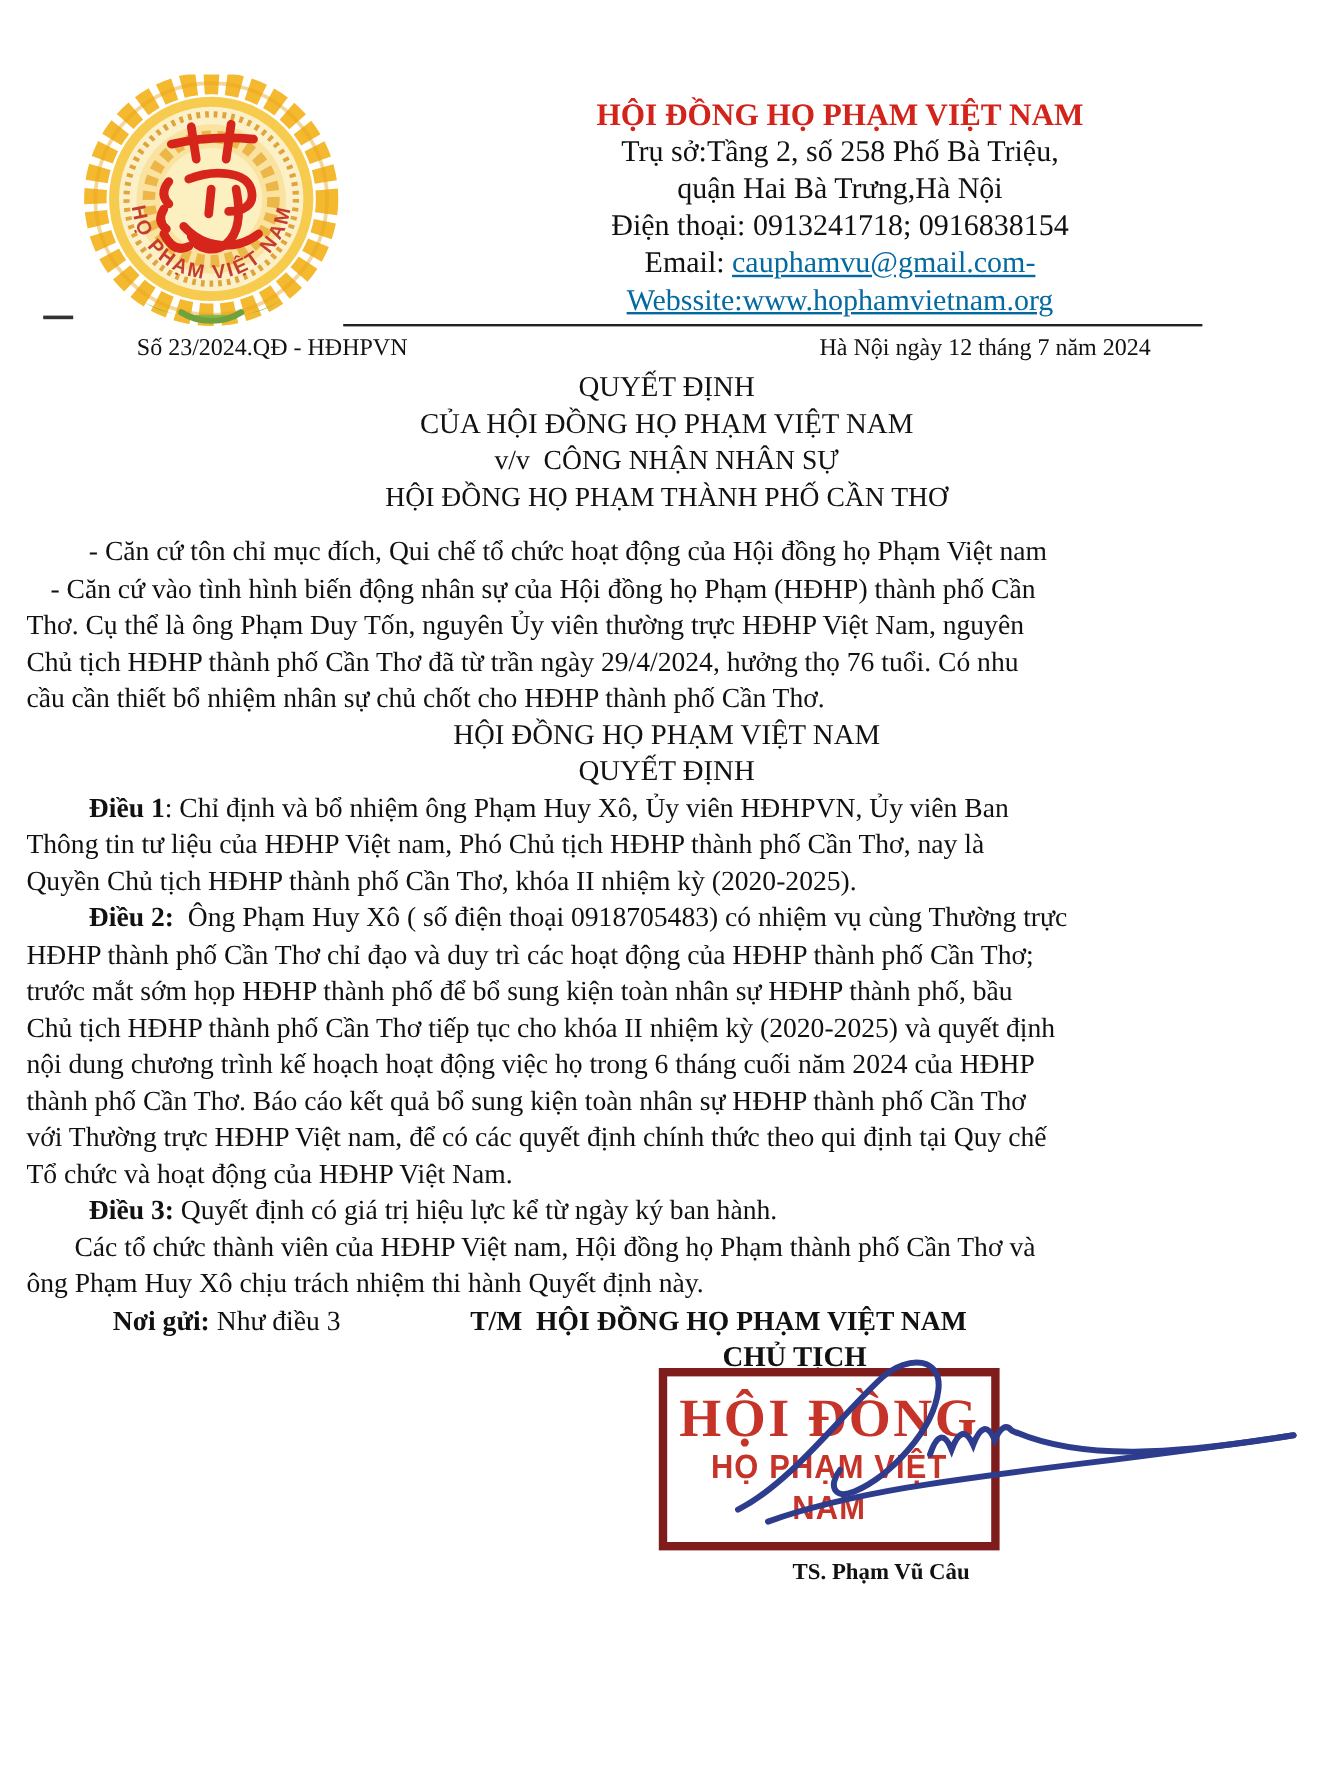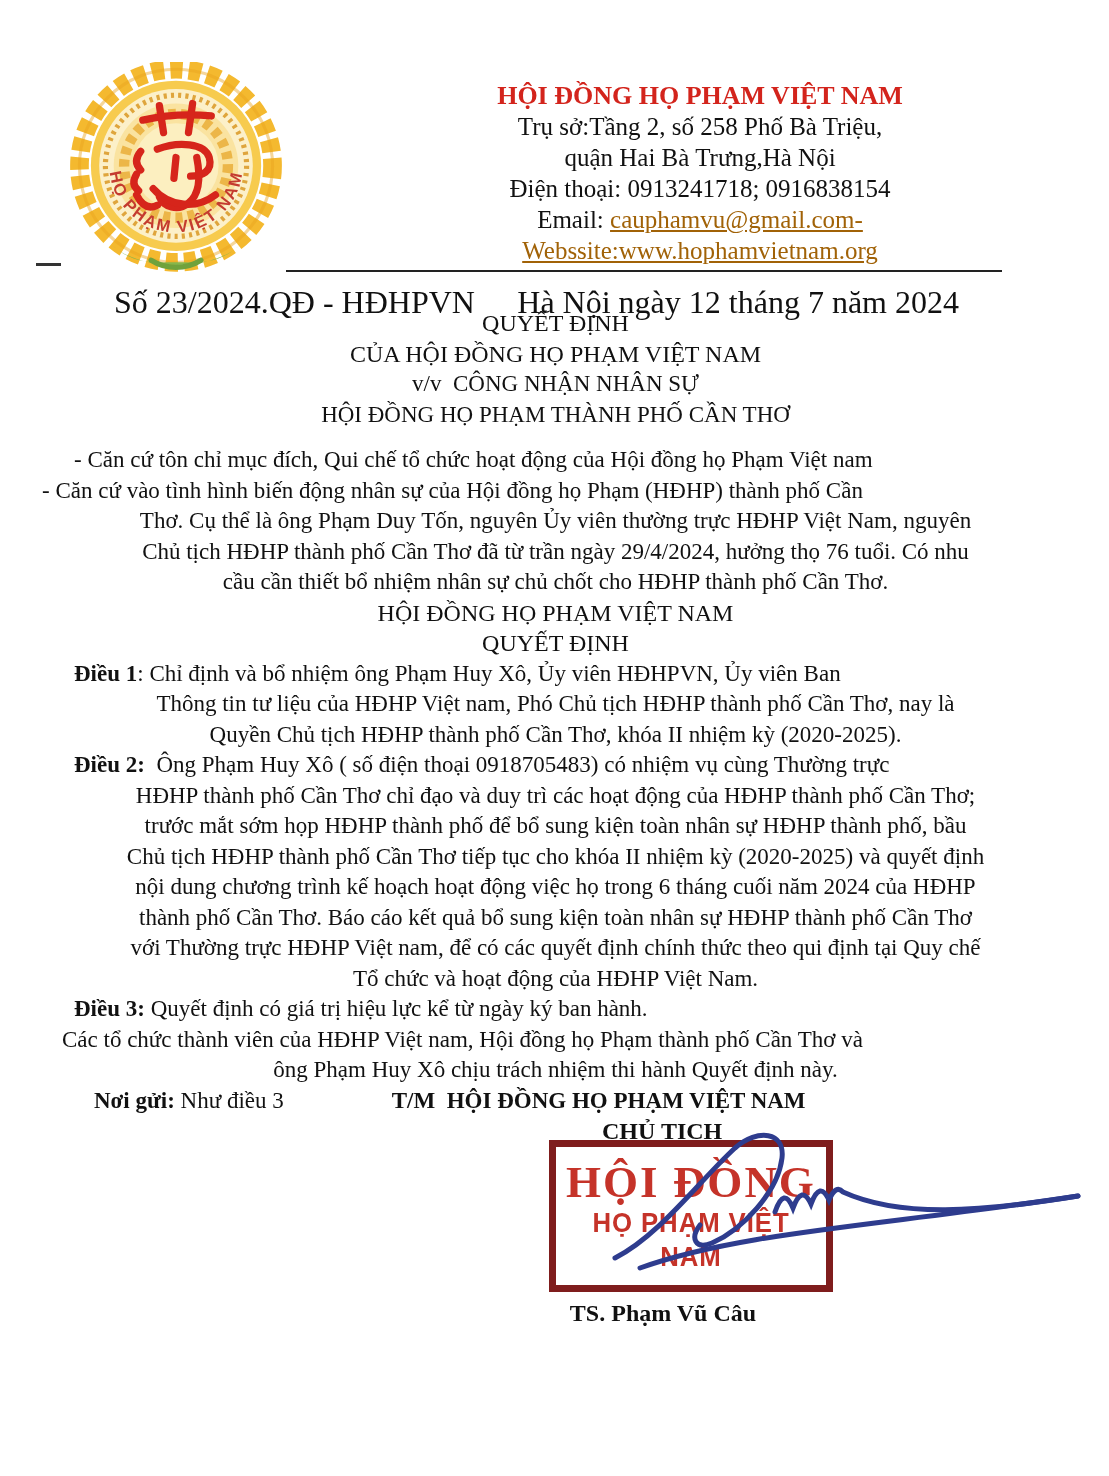--- a/index.html
+++ b/index.html
@@ -4,55 +4,55 @@
 <style>
   html,body{margin:0;padding:0;background:#ffffff;}
   .page{position:relative;width:1109px;height:1476px;margin:0 auto;background:#ffffff;
         font-family:"Liberation Serif","DejaVu Serif",serif;color:#111;overflow:hidden;}
 
   
   .logo{position:absolute;left:60px;top:62px;width:232px;height:218px;}
   .head-block{position:absolute;left:350px;top:80px;width:700px;text-align:center;
               font-size:25px;line-height:31px;}
   .org-name{color:#d3241c;font-weight:bold;font-size:26px;}
-  .head-link{color:#a16207;text-decoration:underline;}
+  .head-link{color:#0369a1;text-decoration:underline;}
   .head-rule{position:absolute;left:286px;top:270px;width:716px;border-top:2px solid #222;}
   .margin-dash{position:absolute;left:36px;top:263px;width:25px;border-top:3px solid #333;}
 
-  .meta-row{position:absolute;left:22px;top:287px;width:1065px;display:flex;
-            font-size:32px;line-height:30px;}
+  .meta-row{position:absolute;left:22px;top:275px;width:1065px;display:flex;
+            font-size:20px;line-height:30px;}
   .doc-number{padding-left:92px;}
   .place-date{margin-left:auto;padding-right:128px;}
 
   
   .doc-flow{position:absolute;left:22px;top:308px;width:1067px;font-size:23px;line-height:30.5px;}
   .line{white-space:pre-wrap;}
   .b{font-weight:bold;margin-left:12px;}
-  .plain{padding-left:0;text-align:center;}
+  .plain{padding-left:0;}
   .indent-sm{padding-left:20px;}
   .indent-md{padding-left:40px;}
   .indent-lg{padding-left:52px;margin-top:15px;}
   .noigui{padding-left:60px;}
   .title-center{text-align:center;}
   .title-bold{text-align:center;font-weight:normal;font-size:24px;}
   .chu-tich{padding-left:568px;font-weight:bold;font-size:24px;}
   .spacer{display:inline-block;height:1px;}
 
   
   .stamp{position:absolute;left:549px;top:1140px;width:270px;height:138px;
          border:7px solid #7f1d1d;background:transparent;text-align:center;
          display:flex;flex-direction:column;justify-content:center;}
   .stamp-line1{color:#c53329;font-weight:bold;font-size:45px;line-height:48px;
                font-family:"Liberation Serif",serif;letter-spacing:2px;}
   .stamp-line2{color:#c53329;font-weight:bold;font-size:28px;line-height:34px;
                font-family:"Liberation Sans","DejaVu Sans",sans-serif;letter-spacing:1px;
                transform:scaleX(.92);}
   .signature{position:absolute;left:560px;top:1110px;width:550px;height:200px;pointer-events:none;}
-  .signer-name{position:absolute;left:518px;top:1300px;width:290px;text-align:center;
-               font-weight:bold;font-size:24px;}
+  .signer-name{position:absolute;left:518px;top:1300px;width:290px;text-align:right;
+               font-weight:bold;font-size:19px;}
 </style>
 </head>
 <body>
 
 <div class="page">
 
   <svg class="logo" viewBox="0 0 220 210">
     <g>
       <circle cx="110" cy="100" r="93" fill="none" stroke="#f4b92f" stroke-width="18" stroke-dasharray="12 6"></circle>
       <circle cx="110" cy="100" r="93" fill="none" stroke="#e8a41f" stroke-width="3" opacity="0.45"></circle>

